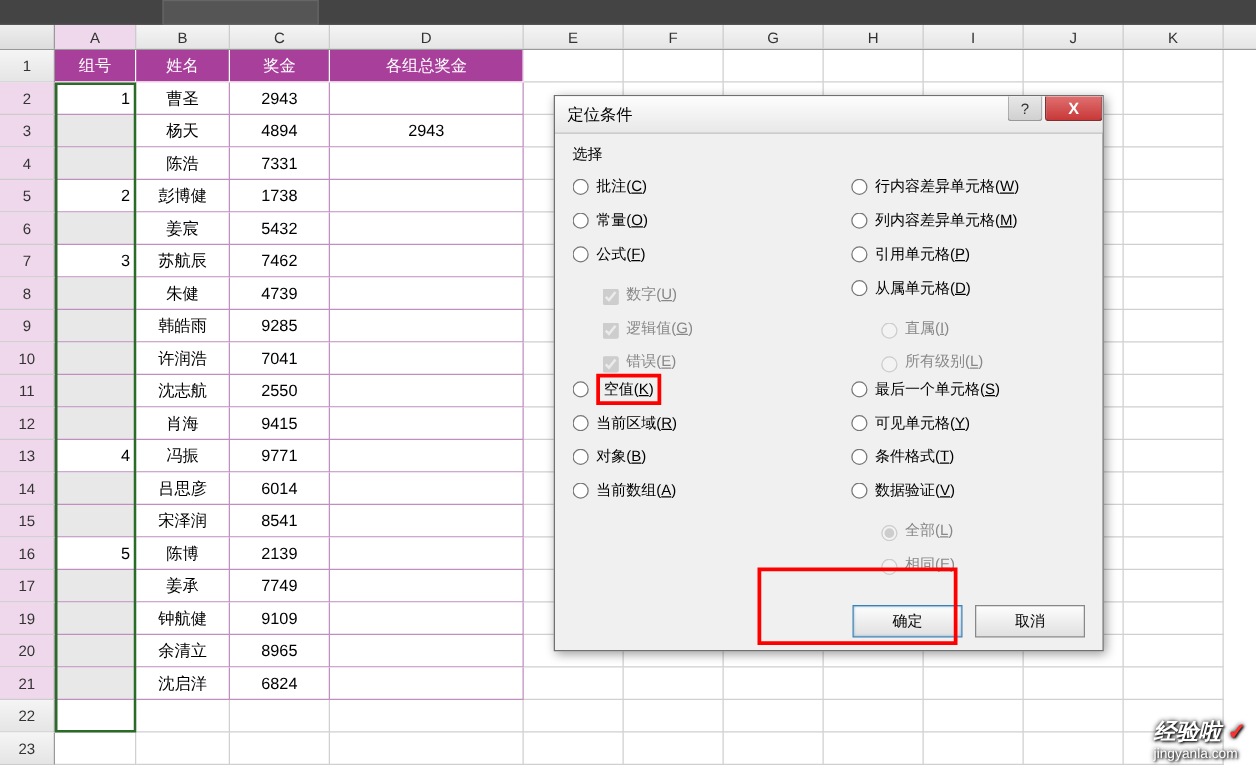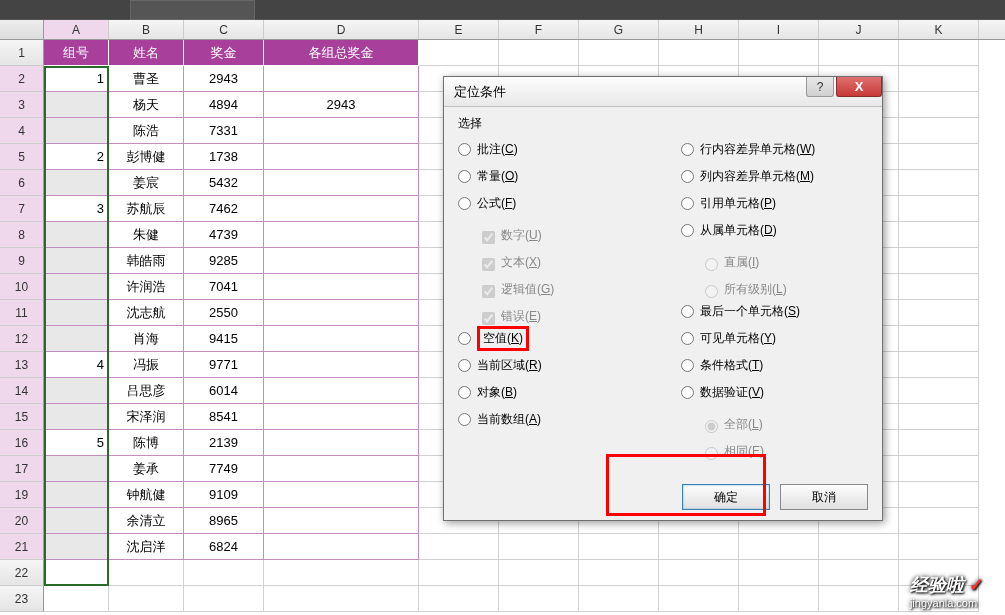--- a/index.html
+++ b/index.html
@@ -53,21 +53,21 @@
 .opt .u { text-decoration: underline; }
 .opt.disabled { color: #888; align-items: flex-end; }
 
 .redbox { border: 3px solid #ff0000; }
 .redbox-blank { position: absolute; border: 3px solid #ff0000; pointer-events: none; }
 
 .dlg-btns { display: flex; justify-content: flex-end; gap: 10px; padding: 10px 14px; }
 .dlg-btn { width: 88px; height: 26px; background: linear-gradient(#fdfdfd,#e0e0e0); border: 1px solid #888; font-size: 12px; cursor: pointer; }
 .dlg-btn.default { border: 1px solid #3c7fb1; box-shadow: 0 0 2px #6badde inset; }
 
-.watermark { position: absolute; right: 21px; bottom: 6px; color: #fff; text-shadow: 0 0 4px #000, 1px 1px 2px #000; font-size: 18px; font-style: italic; font-weight: bold; }
+.watermark { position: absolute; right: 8px; bottom: 6px; color: #fff; text-shadow: 0 0 4px #000, 1px 1px 2px #000; font-size: 18px; font-style: italic; font-weight: bold; }
 .watermark .sub { font-size: 11px; display: block; font-style: normal; font-weight: normal; }
 .watermark .chk { color: #ff3030; font-style: normal; }
 </style>
 </head>
 <body>
 
 <div class="top-bar">
   <div class="ribbon-seg"></div>
 </div>
 
@@ -422,24 +422,20 @@
           <label class="opt">
             <input type="radio" name="goto" style="">
             <span>公式(<span class="u">F</span>)</span>
           </label>
           <label class="opt indent disabled">
             <input type="checkbox" disabled="" checked="" style="">
             <span>数字(<span class="u">U</span>)</span>
           </label>
           <label class="opt indent disabled">
             <input type="checkbox" disabled="" checked="" style="">
-            <span>文本(<span class="u">X</span>)</span>
-          </label>
-          <label class="opt indent disabled">
-            <input type="checkbox" disabled="" checked="" style="">
             <span>逻辑值(<span class="u">G</span>)</span>
           </label>
           <label class="opt indent disabled">
             <input type="checkbox" disabled="" checked="" style="">
             <span>错误(<span class="u">E</span>)</span>
           </label>
           <label class="opt">
             <input type="radio" name="goto" style="">
             <span class="redbox" style="padding: 1px 3px; display: inline-block;">空值(<span class="u">K</span>)</span>
           </label>

